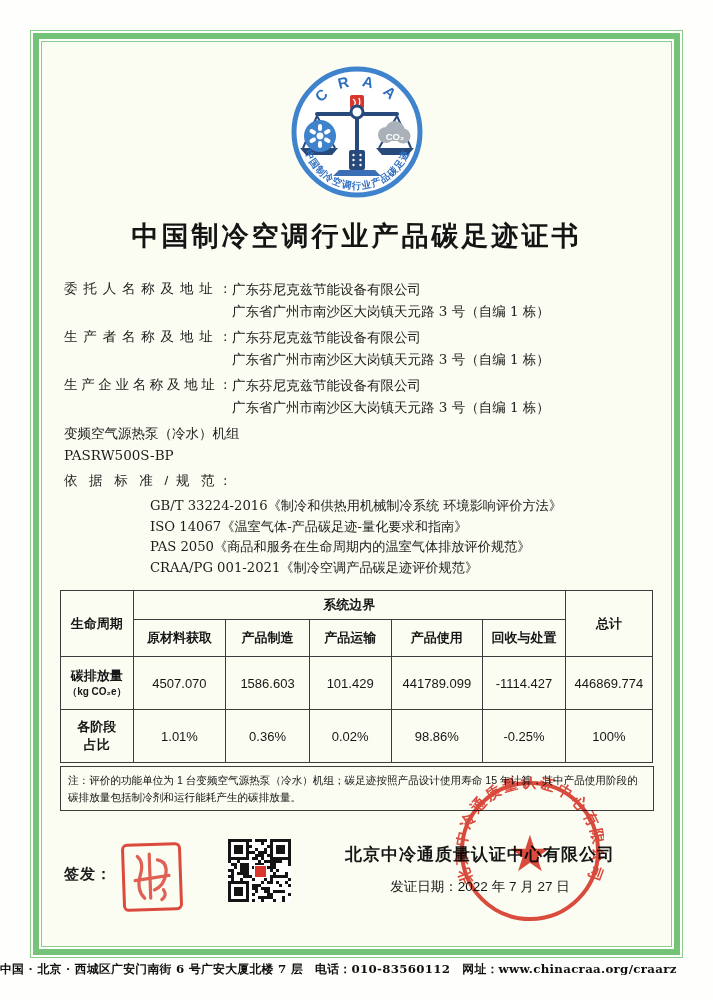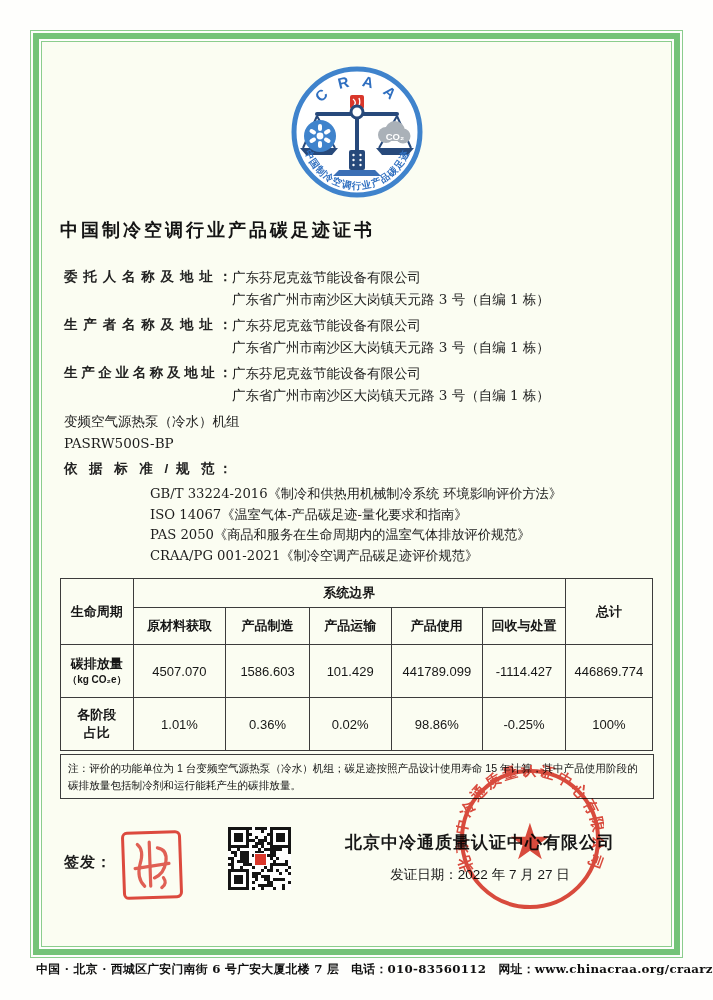--- a/index.html
+++ b/index.html
@@ -11,26 +11,26 @@
   .frame-inner{position:absolute;inset:2px;border:1px solid #8bcd8d;background:#fbfdf2;}
   .content{position:absolute;inset:0;padding:12px 18px 0 18px;}
 
   
   .cert-header{display:flex;justify-content:space-between;align-items:baseline;
                padding:10px 6px 0 6px;color:#c23428;font-weight:bold;font-size:13.5px;
                font-family:"DejaVu Serif",serif;}
   
   .logo-wrap{width:136px;height:136px;margin:10px auto 0 auto;}
   
-  .title{margin-top:18px;text-align:left;font-size:18px;font-weight:bold;letter-spacing:3px;color:#141414;}
+  .title{margin-top:18px;text-align:center;font-size:27px;font-weight:bold;letter-spacing:3px;color:#141414;}
 
   
   .fields{margin:24px 2px 0 4px;font-size:13.5px;}
   .field{display:flex;line-height:22px;margin-bottom:4px;}
-  .field-label{width:168px;flex-shrink:0;font-weight:bold;text-align:justify;text-align-last:justify;color:#222;}
+  .field-label{width:168px;flex-shrink:0;font-weight:normal;text-align:justify;text-align-last:justify;color:#222;}
   .field-values{font-family:"DejaVu Serif",serif;color:#1c1c1c;}
   .standards-items{margin:2px 0 0 86px;line-height:20.5px;font-family:"DejaVu Serif",serif;font-size:13.2px;color:#1c1c1c;}
 
   
   table.lca{border-collapse:collapse;margin:12px auto 0 auto;text-align:center;font-size:13px;color:#161616;}
   table.lca th,table.lca td{border:1px solid #3c3c3c;padding:0 3px;}
   table.lca th{font-weight:600;}
   .col-life{width:76px;} .col-c1{width:96px;} .col-c2{width:84px;} .col-c3{width:84px;}
   .col-c4{width:90px;} .col-c5{width:82px;} .col-total{width:84px;}
   .row-group th{height:28px;}
@@ -50,22 +50,22 @@
   .qr-code div{position:absolute;width:3px;height:3px;background:#141414;}
   .qr-code::after{content:"";position:absolute;left:26px;top:26px;width:11px;height:11px;
                   background:#d9372b;border:1px solid #fff;}
   .issuer{margin:16px 0 0 54px;text-align:center;position:relative;z-index:1;}
   .issuer-name{font-size:17px;font-weight:bold;letter-spacing:1px;color:#161616;}
   .issuer-date{margin-top:12px;font-size:13.5px;color:#161616;}
   .round-seal{position:absolute;left:396px;top:-50px;width:148px;height:148px;
               mix-blend-mode:multiply;opacity:.9;z-index:2;pointer-events:none;}
 
   
-  .page-footer{position:absolute;left:0;right:0;top:962px;text-align:center;font-size:11.8px;
-               font-weight:600;color:#101010;font-family:"DejaVu Serif",serif;letter-spacing:.3px;padding-left:36px;}
+  .page-footer{position:absolute;left:0;right:0;top:962px;font-size:11.8px;
+               font-weight:600;color:#101010;font-family:"DejaVu Serif",serif;letter-spacing:.3px;}
 </style>
 </head>
 <body>
 
 <div class="page">
   <div class="frame-outer">
     <div class="frame-band">
       <div class="frame-inner">
         <div class="content">
 

